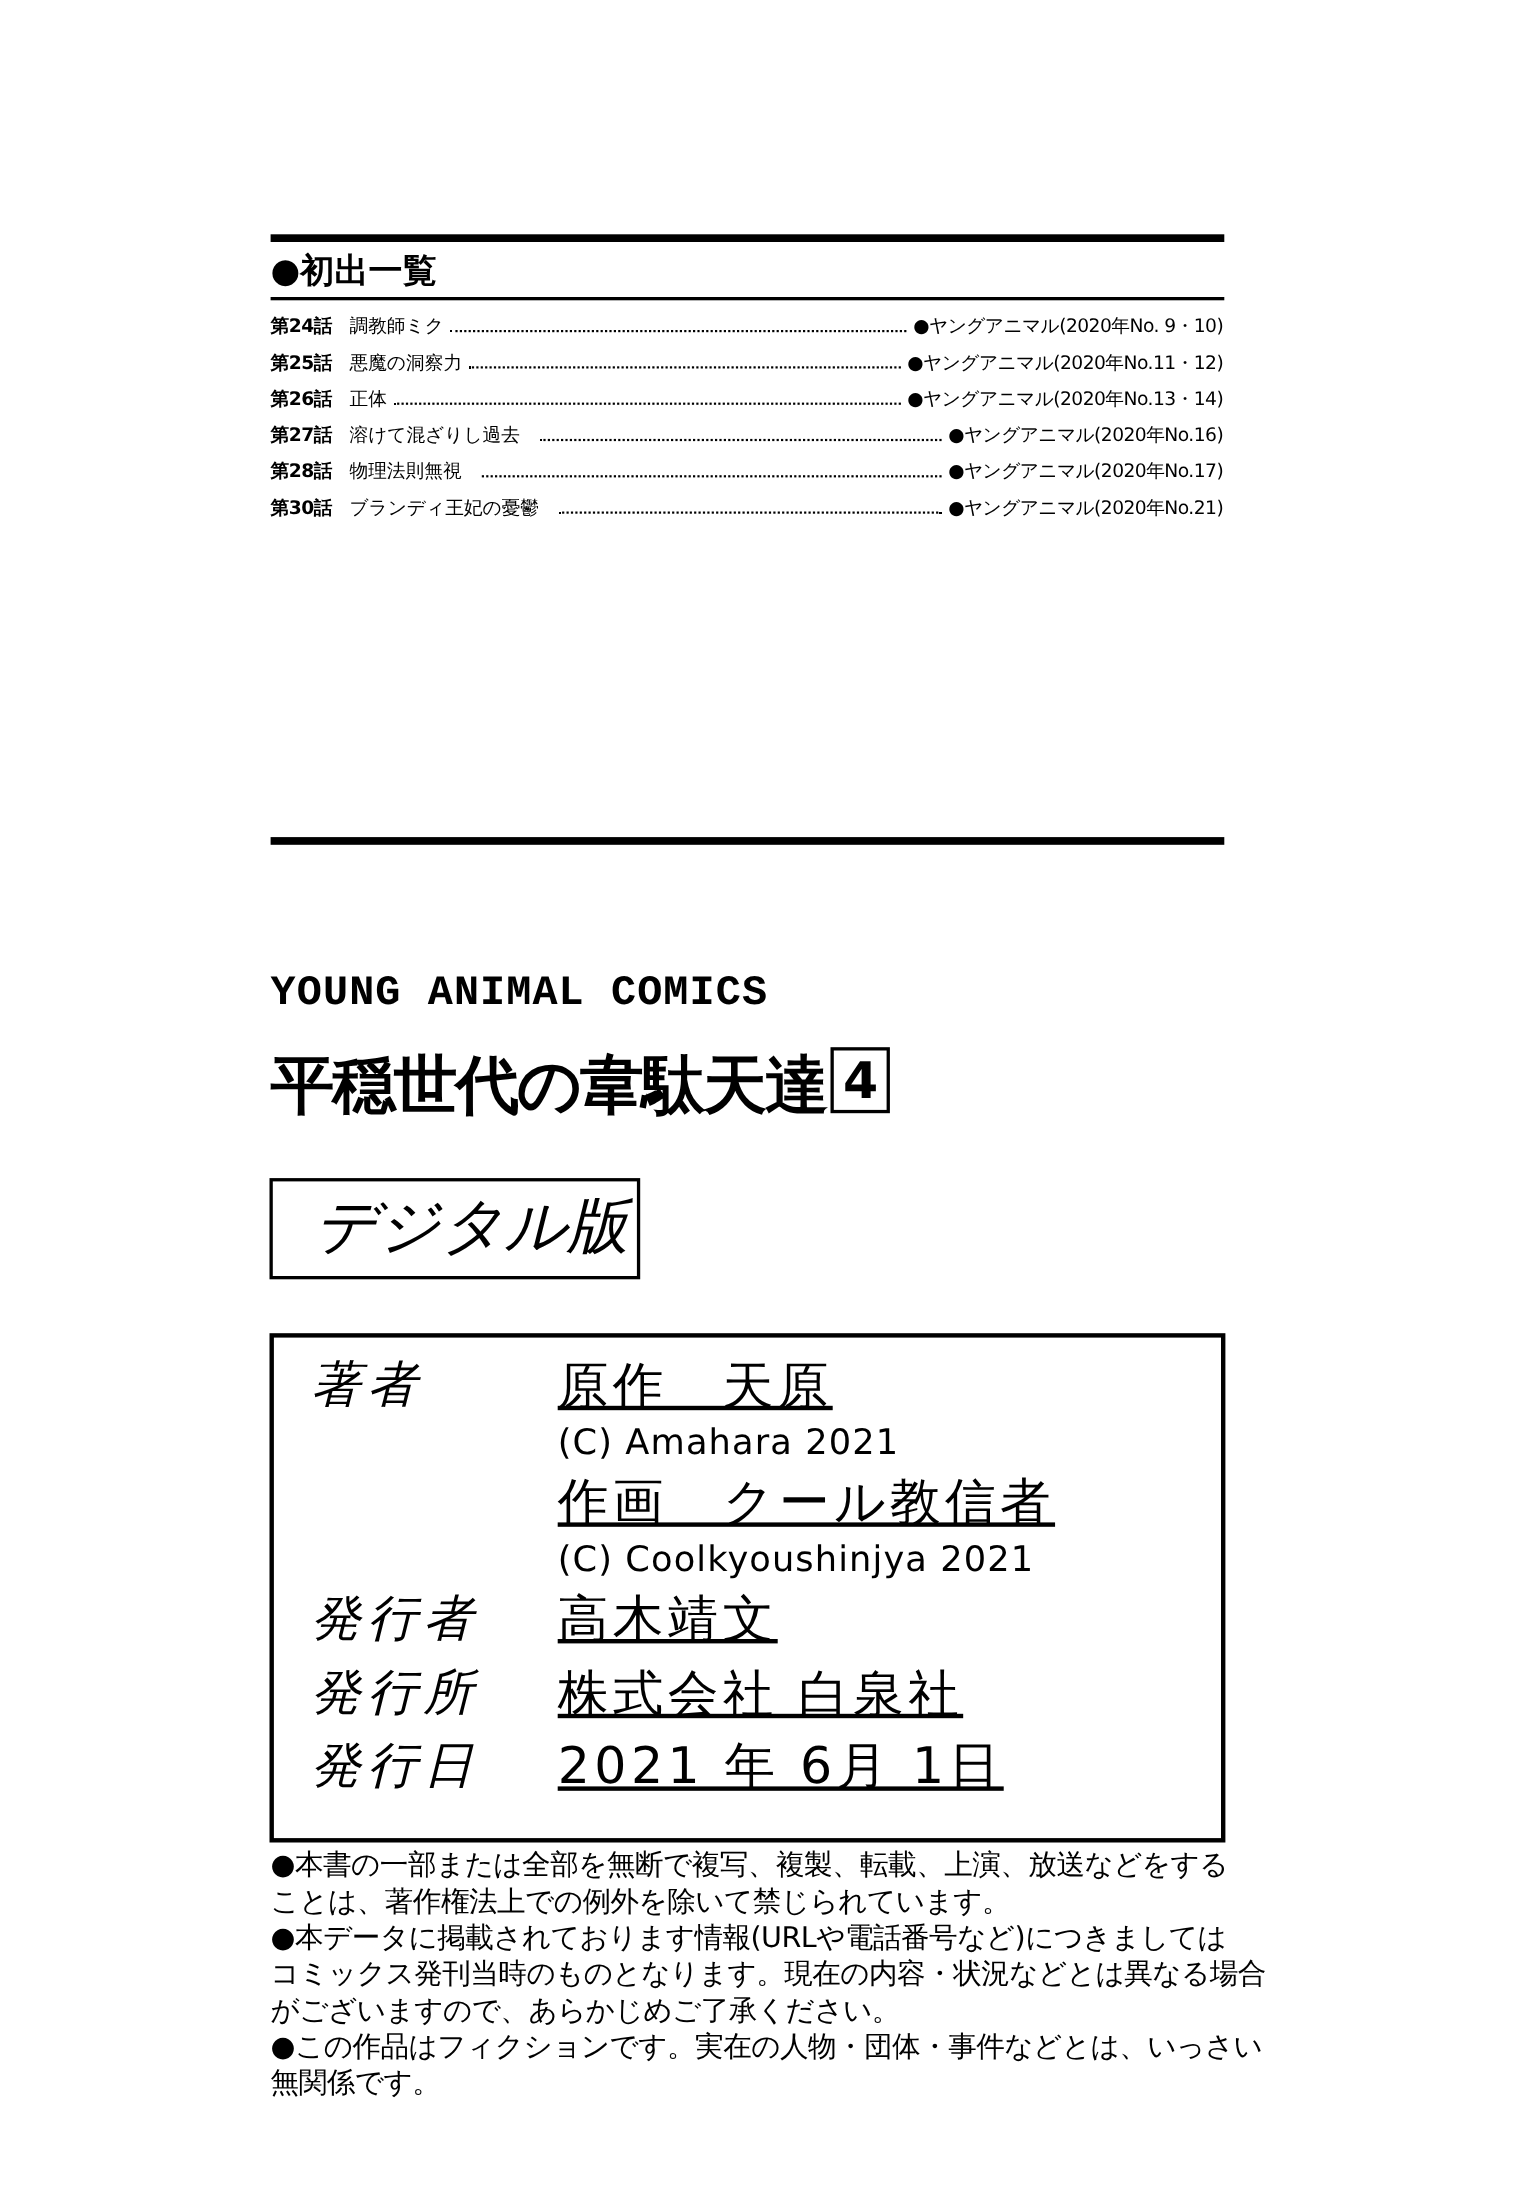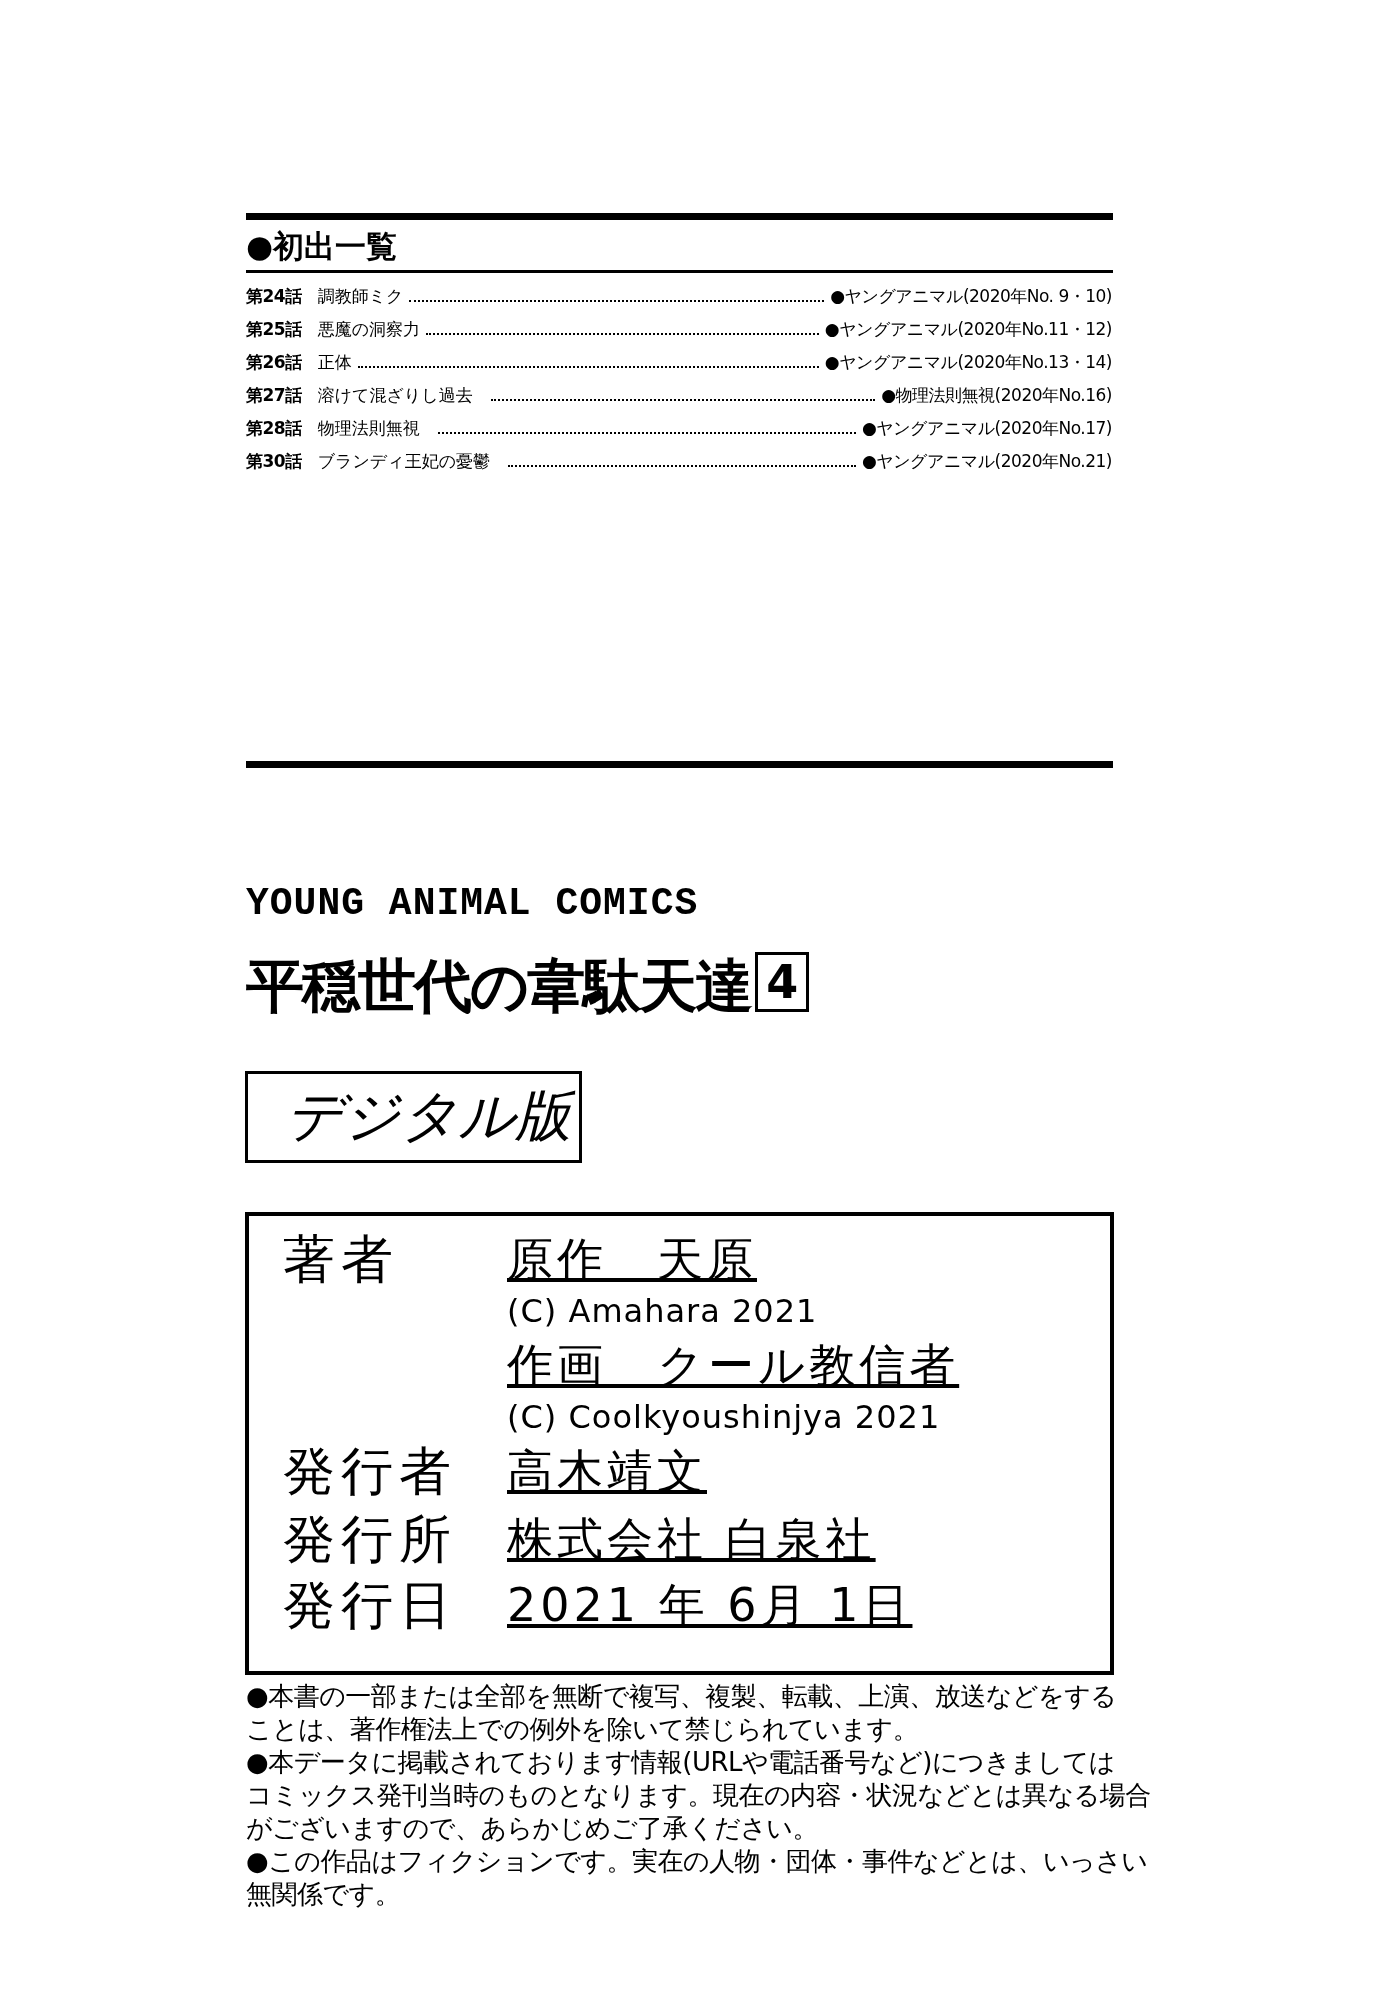--- a/index.html
+++ b/index.html
@@ -17,21 +17,21 @@
   .ep-src { flex:0 0 auto; font-weight:normal; letter-spacing:-0.5px; }
 
   .series { left:246px; top:880px; font-family:Liberation Mono, monospace; font-weight:bold; font-size:38px; letter-spacing:1px; line-height:48px; }
   .title-main { left:246px; top:948px; font-size:58px; font-weight:bold; line-height:76px; letter-spacing:-2px; white-space:nowrap; }
   .vol-box { display:inline-block; border:3px solid #000; font-size:46px; line-height:54px; padding:0 8px; margin-left:4px; vertical-align:8px; letter-spacing:0; }
 
   .digital-box { left:245px; top:1071px; width:331px; height:86px; border:3px solid #000; }
   .digital-text { position:absolute; left:38px; top:10px; font-size:56px; line-height:64px;font-style:italic; }
 
   .colophon { left:245px; top:1212px; width:861px; height:455px; border:4px solid #000; }
-  .cp-label { position:absolute; left:34px; font-size:52px; line-height:58px; letter-spacing:6px; }
+  .cp-label { position:absolute; left:34px; font-size:45px; line-height:58px; letter-spacing:6px;font-style:italic; }
   .cp-value { position:absolute; left:258px; font-size:46px; line-height:58px; letter-spacing:4px;text-decoration:underline; }
   .cp-copy { position:absolute; left:258px; font-size:32px; line-height:40px; letter-spacing:1px; }
 
   .notes { left:246px; top:1680px; width:900px; font-size:26px; line-height:33px; letter-spacing:-0.5px; }
   .note-line { white-space:nowrap; }
 </style>
 </head>
 <body>
 
 <div class="rule" style="left:246px; top:213px; width:867px; height:7px;"></div>
@@ -54,21 +54,21 @@
   <div class="list-row">
     <span class="ep-no">第26話</span>
     <span class="ep-title">正体</span>
     <span class="ep-dots"></span>
     <span class="ep-src">●ヤングアニマル(2020年No.13・14)</span>
   </div>
   <div class="list-row">
     <span class="ep-no">第27話</span>
     <span class="ep-title">溶けて混ざりし過去</span>
     <span class="ep-dots" style="margin-left:18px;"></span>
-    <span class="ep-src">●物理法則無視(2020年No.16)</span>
+    <span class="ep-src">●ヤングアニマル(2020年No.16)</span>
   </div>
   <div class="list-row">
     <span class="ep-no">第28話</span>
     <span class="ep-title">物理法則無視</span>
     <span class="ep-dots" style="margin-left:18px;"></span>
     <span class="ep-src">●ヤングアニマル(2020年No.17)</span>
   </div>
   <div class="list-row">
     <span class="ep-no">第30話</span>
     <span class="ep-title">ブランディ王妃の憂鬱</span>

